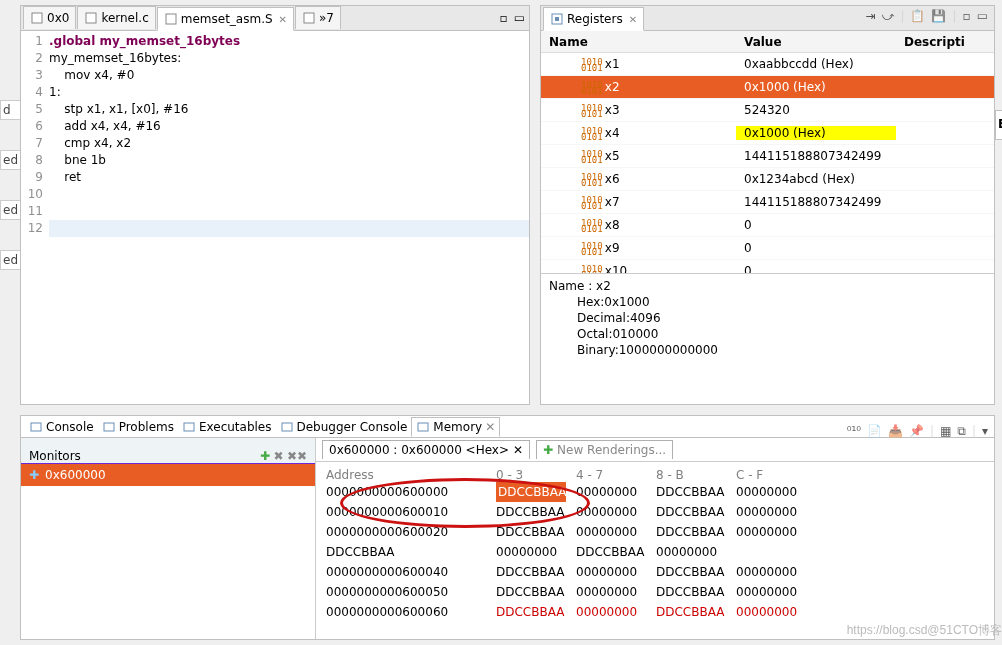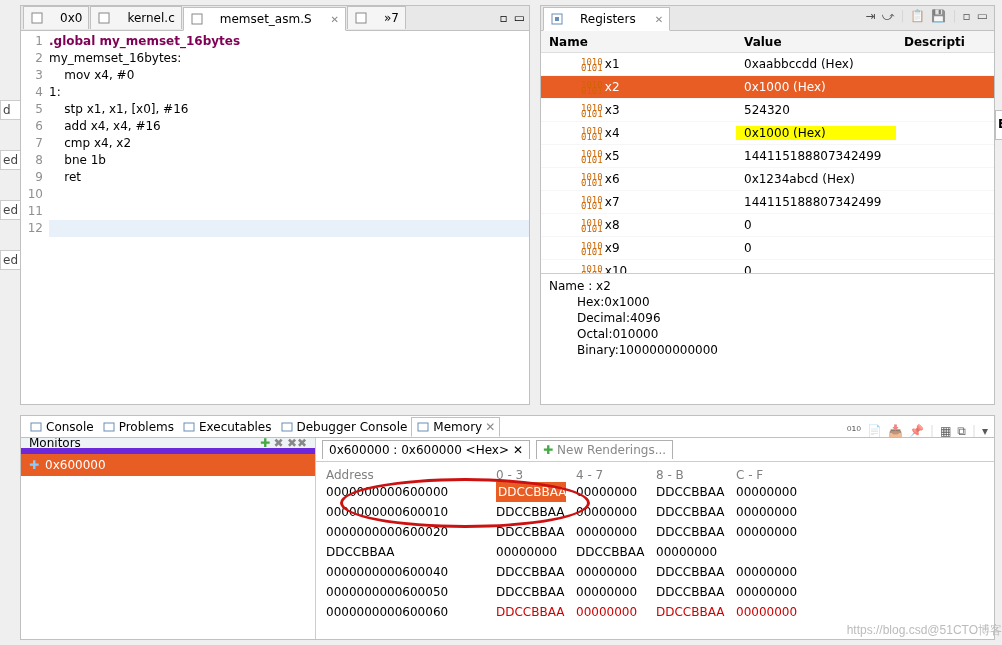--- a/index.html
+++ b/index.html
@@ -1,19 +1,19 @@
 <!DOCTYPE html>
 <html><head>
 <meta charset="utf-8">
 <style>
 * { margin:0; padding:0; box-sizing:border-box; font-family:"DejaVu Sans",sans-serif; font-size:12px; }
 body { background:#efefef; width:1002px; height:645px; overflow:hidden; position:relative; }
 .pane { background:#fff; border:1px solid #c0c0c0; position:absolute; }
 .tab-bar { background:#e8e8e8; height:25px; border-bottom:1px solid #c0c0c0; display:flex; align-items:center; padding:0 2px; position:relative; }
-.tab { background:#f5f5f5; border:1px solid #c0c0c0; border-bottom:none; height:23px; display:flex; align-items:center; padding:0 6px; margin-right:1px; cursor:pointer; gap:16px; font-size:11px; }
+.tab { background:#f5f5f5; border:1px solid #c0c0c0; border-bottom:none; height:23px; display:flex; align-items:center; padding:0 6px; margin-right:1px; cursor:pointer; gap:3px; font-size:11px; }
 .tab.active { background:#fff; border-bottom:1px solid #fff; position:relative; top:1px; height:24px; }
 .tab .x { color:#888; cursor:pointer; font-size:10px; margin-left:3px; }
 .tab-icons-right { position:absolute; right:4px; display:flex; gap:6px; align-items:center; }
 .code-area { display:flex; height:calc(100% - 25px); overflow:hidden; }
 .gutter { width:28px; background:#fff; text-align:right; padding-right:6px; font-family:monospace; color:#909090; line-height:17px; padding-top:2px; }
 .code-lines { flex:1; font-family:"DejaVu Sans Mono",monospace; font-size:13px; line-height:17px; padding-top:2px; white-space:pre; position:relative; }
 .code-lines .cursor-line { background:#e8f0fa; position:absolute; left:0; right:0; height:17px; }
 .directive { color:#7f0055; font-weight:bold; }
 .label { color:#000; }
 .reg-toolbar { position:absolute; right:6px; top:3px; display:flex; gap:6px; }
@@ -23,21 +23,21 @@
 .reg-rows { overflow-y:auto; height:220px; }
 .reg-row { display:flex; height:23px; align-items:center; border-bottom:1px solid #f6f6f6; }
 .reg-row.sel { background:#e85d24; color:#fff; }
 .reg-row > div { padding:0 8px; }
 .reg-row .val.hl1 { background:#ffff00; }
 .reg-icon { display:inline-block; width:16px; text-align:right; color:#cc6600; font-size:9px; font-family:monospace; margin-right:4px; }
 .reg-details { border-top:1px solid #ccc; padding:4px 8px; font-family:monospace; font-size:12px; line-height:16px; }
 .bottom-tabs { height:22px; display:flex; align-items:center; gap:4px; padding:0 4px; }
 .bottom-tabs .btab { display:flex; align-items:center; gap:3px; padding:0 4px; height:20px; cursor:pointer; }
 .bottom-tabs .btab.active { background:#fff; border:1px solid #c0c0c0; border-bottom-color:#fff; }
-.monitors-head { background:#eef3f6; border-bottom:6px solid #6d28d9; height:16px; display:flex; align-items:center; padding:0 8px; font-family:sans-serif; }
+.monitors-head { background:#eef3f6; border-bottom:1px solid #6d28d9; height:26px; display:flex; align-items:flex-end; padding:0 8px; font-family:sans-serif; }
 .mon-row { background:#e85d24; color:#fff; padding:4px 8px; display:flex; align-items:center; gap:6px; }
 .mem-tab-bar { height:24px; display:flex; align-items:center; border-bottom:1px solid #ccc; padding-left:6px; gap:6px; }
 .mem-tab { background:#fff; border:1px solid #b0b0b0; border-bottom:none; padding:2px 6px; display:flex; align-items:center; gap:4px; font-size:11px; }
 .mem-tab.new { color:#888; }
 .mem-table { font-family:"DejaVu Sans Mono",monospace; font-size:12px; padding:6px 10px; }
 .mem-table .head { color:#808080; display:flex; gap:10px; }
 .mem-table .head span:first-child { width:160px; }
 .mem-table .row { display:flex; gap:10px; line-height:20px; }
 .mem-table .row span:first-child { width:160px; }
 .mem-table .cell { width:70px; }

